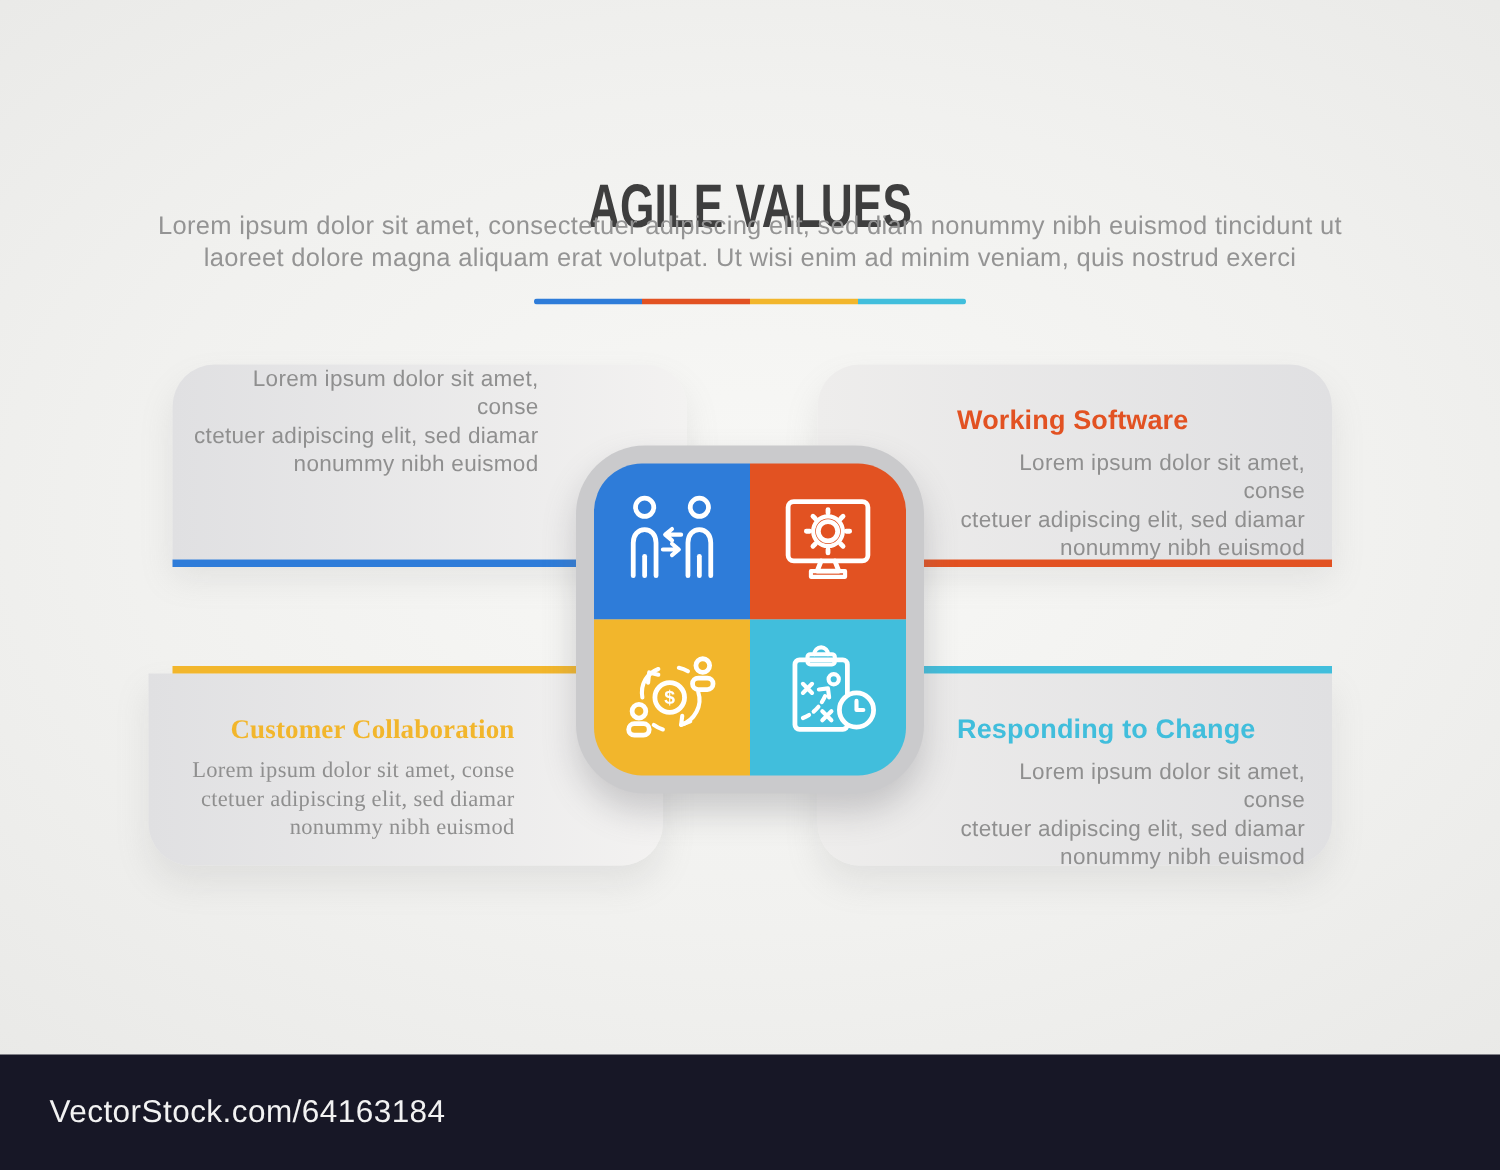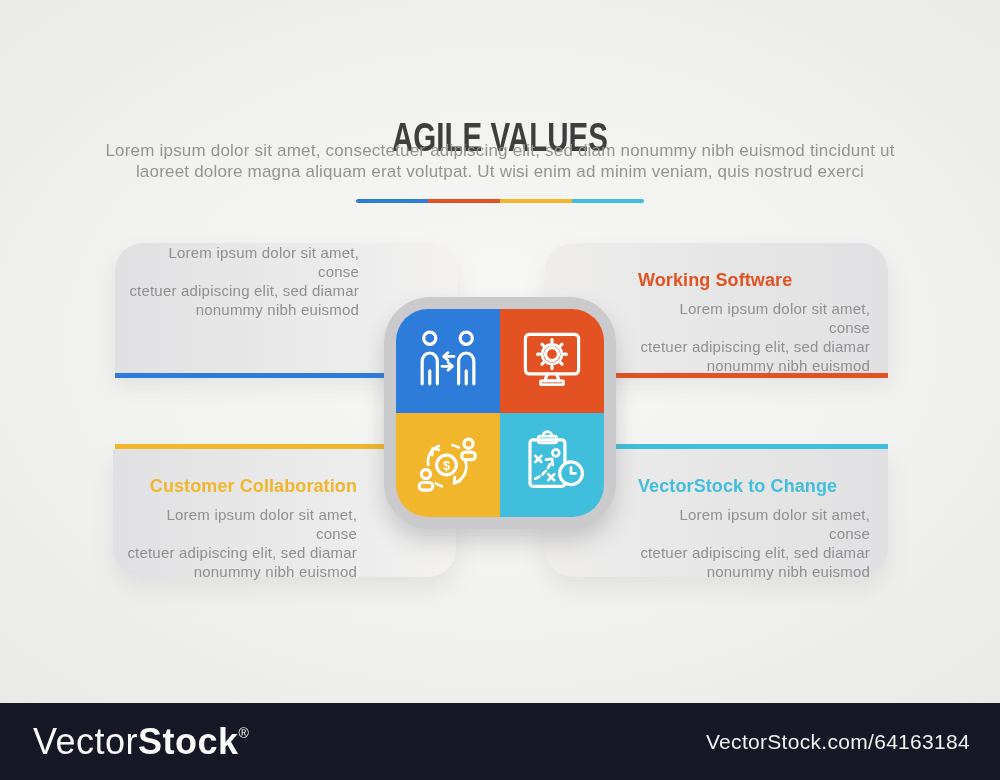--- a/index.html
+++ b/index.html
@@ -12,21 +12,21 @@
   .title-wrap{position:absolute;top:90px;left:0;right:0;display:flex;justify-content:center;}
   .title{font-size:41px;font-weight:700;color:#3e3e3e;line-height:1;transform:scaleX(.72);transform-origin:center;white-space:nowrap;}
   .subtitle{position:absolute;top:141px;left:0;right:0;margin:0;text-align:center;
     font-size:17px;line-height:20.5px;color:#949494;letter-spacing:.2px;white-space:pre-line;}
   .divider{position:absolute;top:199px;left:356px;width:288px;height:4px;display:flex;border-radius:2px;overflow:hidden;}
   .divider span{flex:1;}
   
   .qbox{position:absolute;width:343px;box-sizing:border-box;box-shadow:0 12px 22px rgba(140,140,145,.16);}
   .qbox.tl{left:115px;top:243px;height:130px;border-radius:28px 28px 0 0;background:linear-gradient(to right,#e0e0e2,#f3f2f1);}
   .qbox.tr{left:545px;top:243px;height:130px;border-radius:28px 28px 0 0;background:linear-gradient(to left,#e0e0e2,#eeedec);}
-  .qbox.bl{left:113px;top:449px;height:128px;border-radius:0 0 28px 28px;background:linear-gradient(to right,#e0e0e2,#f3f2f1);}
+  .qbox.bl{left:99px;top:449px;height:128px;border-radius:0 0 28px 28px;background:linear-gradient(to right,#e0e0e2,#f3f2f1);font-family:Liberation Serif, serif;}
   .qbox.br{left:545px;top:449px;height:128px;border-radius:0 0 28px 28px;background:linear-gradient(to left,#e0e0e2,#eeedec);}
   .qbox.tl,.qbox.bl{padding:0 99px 0 14px;text-align:right;}
   .qbox.tr,.qbox.br{padding:0 18px 0 93px;text-align:left;}
   .qbox h2{margin:27px 0 8px;font-size:18px;font-weight:700;letter-spacing:.1px;line-height:1.15;}
   .qbox p{margin:0;font-size:15px;line-height:19px;color:#8f8f8f;white-space:pre-line;letter-spacing:.2px;text-align:right;}
   
   .bar{position:absolute;width:343px;height:5px;}
   .bar.tl{left:115px;top:373px;} .bar.tr{left:545px;top:373px;}
   .bar.bl{left:115px;top:444px;} .bar.br{left:545px;top:444px;}
   
@@ -81,21 +81,21 @@
 ctetuer adipiscing elit, sed diamar
 nonummy nibh euismod</p>
   </section>
   <section class="qbox bl">
     <h2 style="color: rgb(242, 182, 44);">Customer Collaboration</h2>
     <p>Lorem ipsum dolor sit amet, conse
 ctetuer adipiscing elit, sed diamar
 nonummy nibh euismod</p>
   </section>
   <section class="qbox br">
-    <h2 style="color: rgb(65, 190, 220);">VectorStock to Change</h2>
+    <h2 style="color: rgb(65, 190, 220);">Responding to Change</h2>
     <p>Lorem ipsum dolor sit amet, conse
 ctetuer adipiscing elit, sed diamar
 nonummy nibh euismod</p>
   </section>
 
   <div class="bar tl" style="background: rgb(46, 124, 217);"></div>
   <div class="bar tr" style="background: rgb(226, 82, 34);"></div>
   <div class="bar bl" style="background: rgb(242, 182, 44);"></div>
   <div class="bar br" style="background: rgb(65, 190, 220);"></div>
 
@@ -158,19 +158,16 @@
         <circle class="thin" cx="55" cy="34" r="4.5"></circle>
         <path class="thin dashed" d="M28 68 C38 64 45 56 49 45"></path>
         <path class="thin" d="M50 42 l-8 1 M50 42 l1 8"></path>
         <circle class="solid-bg" cx="75" cy="61" r="15"></circle>
         <path class="thin" d="M75 53 v8 h6"></path>
       </svg>
     </div>
   </div>
 
   <footer class="wm-bar" style="background: rgb(23, 23, 38);">
-    <div class="wm-logo">
-      <span class="wm-light">Vector</span><span class="wm-bold">Stock</span><span class="wm-reg">®</span>
-    </div>
     <div class="wm-url">VectorStock.com/64163184</div>
   </footer>
 
 </div>
 
 </body></html>

